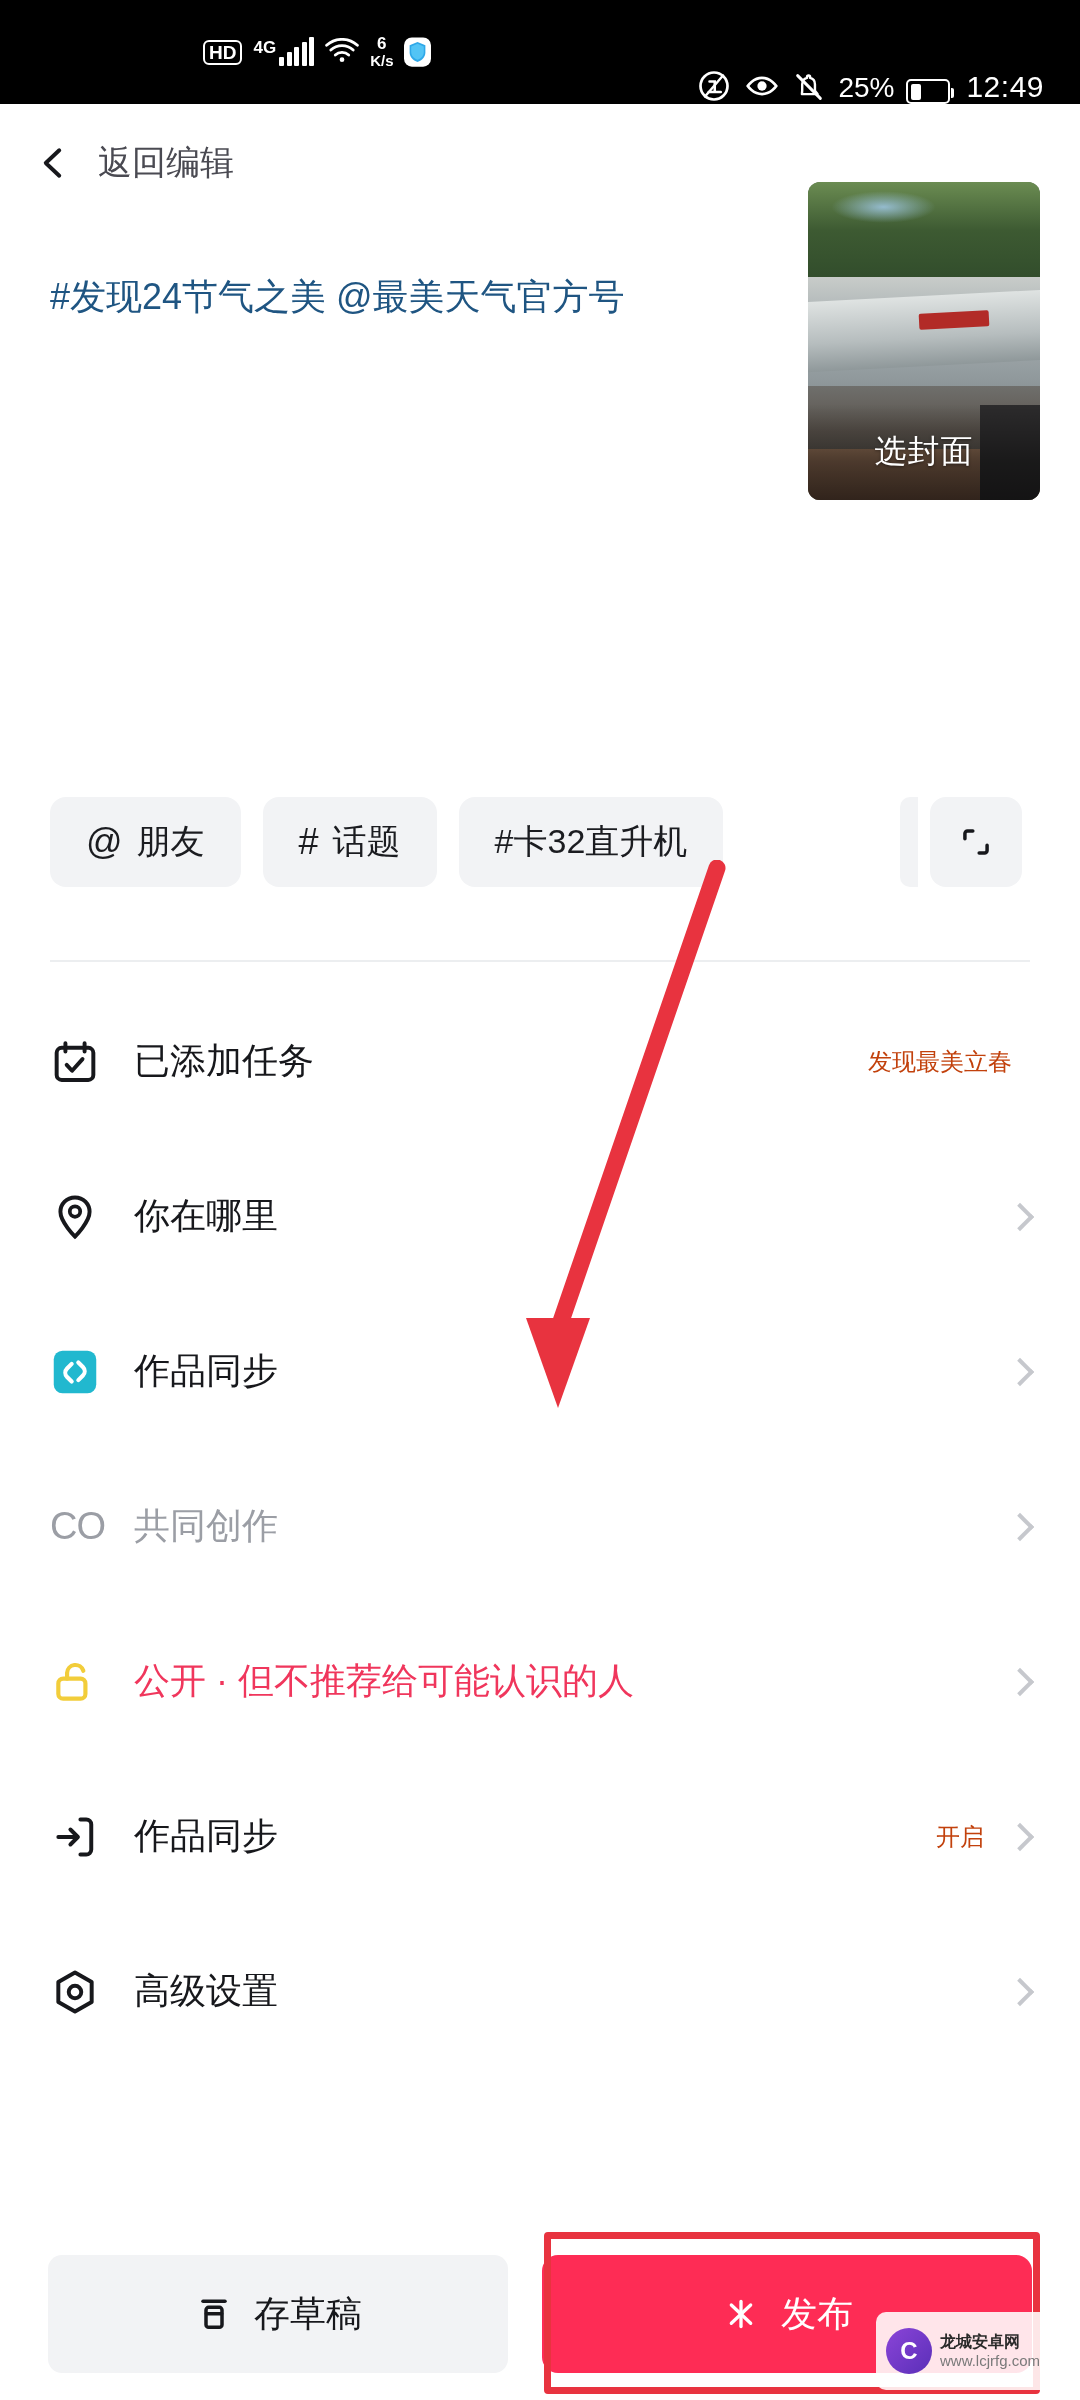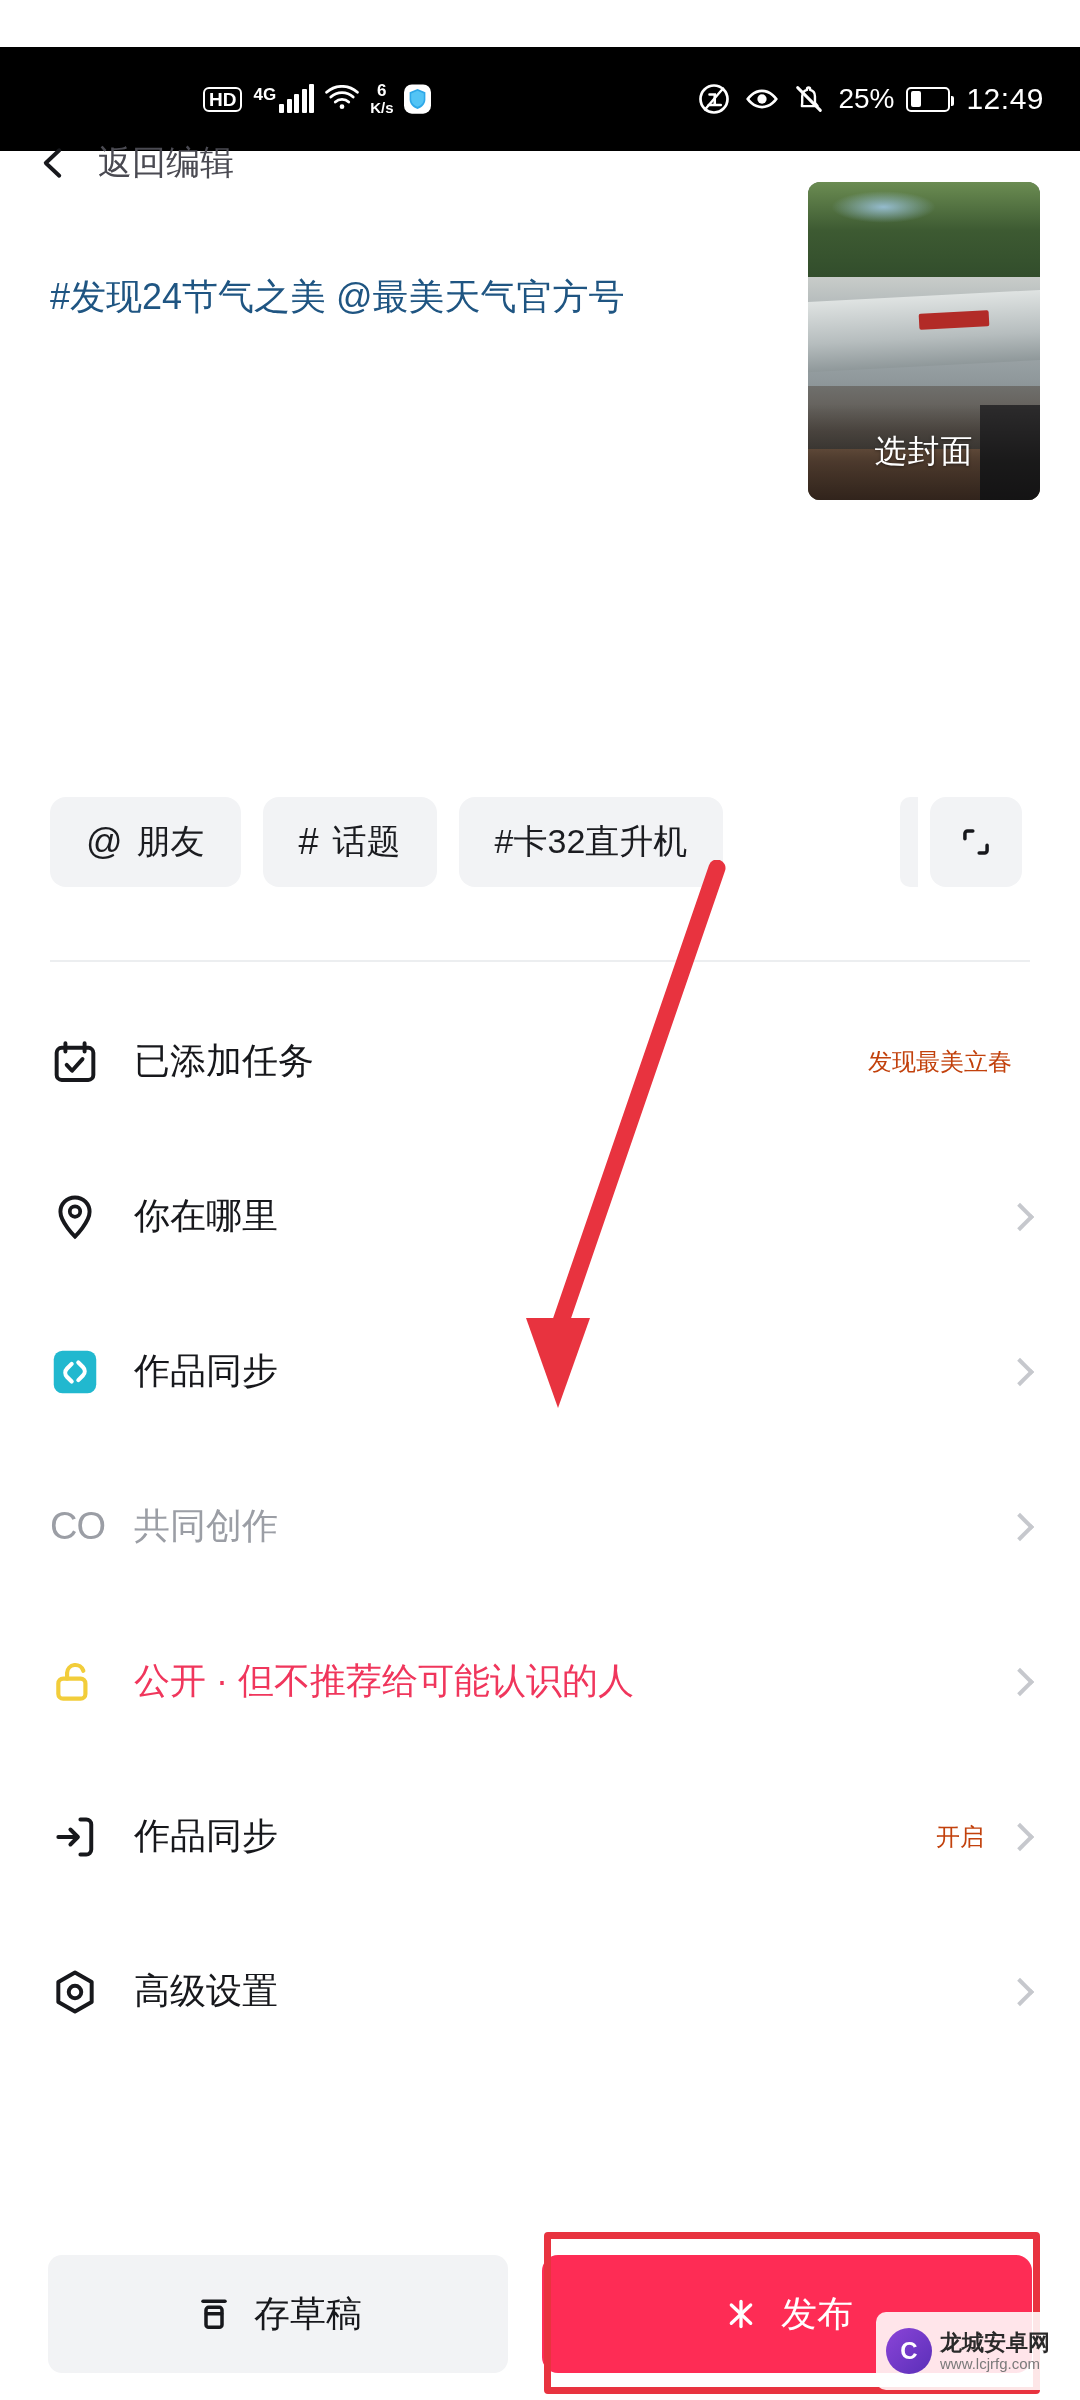--- a/index.html
+++ b/index.html
@@ -10,24 +10,23 @@
     overflow: hidden;
   }
   #screen { position: relative; width: 1080px; height: 2400px; background: #ffffff; }
 
   
   .statusbar {
     position: absolute; top: 0; left: 0; width: 1080px; height: 104px;
     background: #000000; color: #ffffff;
     display: flex; align-items: center; justify-content: space-between;
     padding: 0 28px;
-    margin-top: 47px;
   }
   .sb-left { display: flex; align-items: center; gap: 11px; height: 100%; padding-left: 175px; }
-  .sb-right { display: flex; align-items: center; gap: 12px; height: 100%; padding-right: 8px; }
+  .sb-right { display: flex; align-items: flex-end; gap: 12px; height: 100%; padding-right: 8px; }
   .hd-badge {
     font-size: 19px; font-weight: 700; color: #ffffff;
     border: 2.5px solid #ffffff; border-radius: 6px; padding: 1px 4px; line-height: 1;
   }
   .net-grp { display: flex; align-items: flex-end; gap: 3px; }
   .net-label { font-size: 17px; font-weight: 700; line-height: 1; position: relative; top: -10px; }
   .bars { display: flex; align-items: flex-end; gap: 2.5px; height: 28px; }
   .bars i { display: block; width: 5px; background: #ffffff; border-radius: 1px; }
   .bars i:nth-child(1){height:9px} .bars i:nth-child(2){height:14px}
   .bars i:nth-child(3){height:19px} .bars i:nth-child(4){height:24px} .bars i:nth-child(5){height:29px}
@@ -129,21 +128,21 @@
   }
   .watermark {
     position: absolute; right: 14px; bottom: 10px; width: 190px; height: 78px;
     background: rgba(255,255,255,.88); border-radius: 10px;
     display: flex; align-items: center; gap: 8px; padding: 6px 10px;
   }
   .wm-badge { width: 46px; height: 46px; border-radius: 50%;
     background: linear-gradient(135deg,#8b44d8,#5a2fb8); display:flex; align-items:center; justify-content:center;
     color:#fff; font-size: 24px; font-weight: 700; }
   .wm-txt { display:flex; flex-direction: column; line-height: 1.15; }
-  .wm-main { font-size: 22px; color: #2a2a2a; font-weight: 700; }
+  .wm-main { font-size: 16px; color: #2a2a2a; font-weight: 700; }
   .wm-sub { font-size: 15px; color: #7a7a7a; }
 </style>
 </head>
 <body>
 
 <div id="screen">
 
   <div class="statusbar">
     <div class="sb-left">
       <span class="hd-badge">HD</span>

